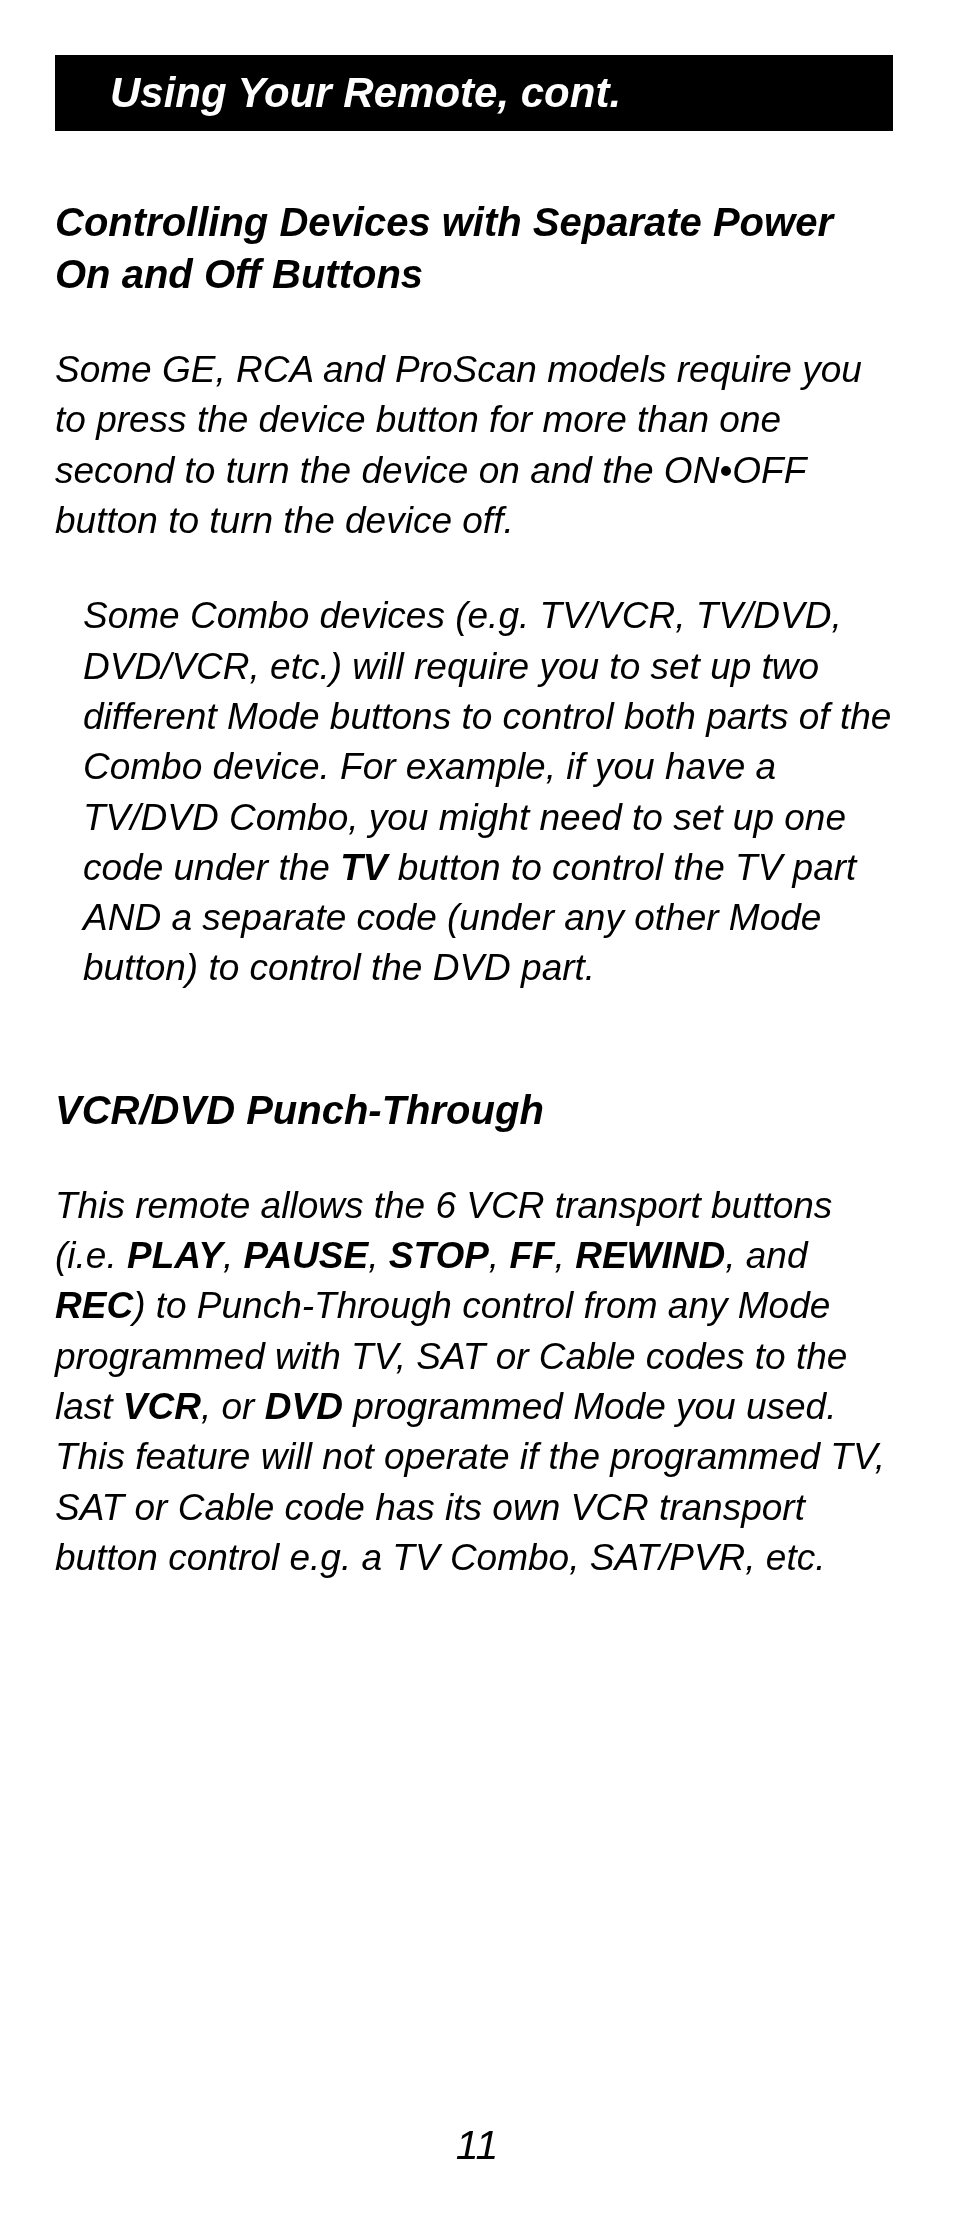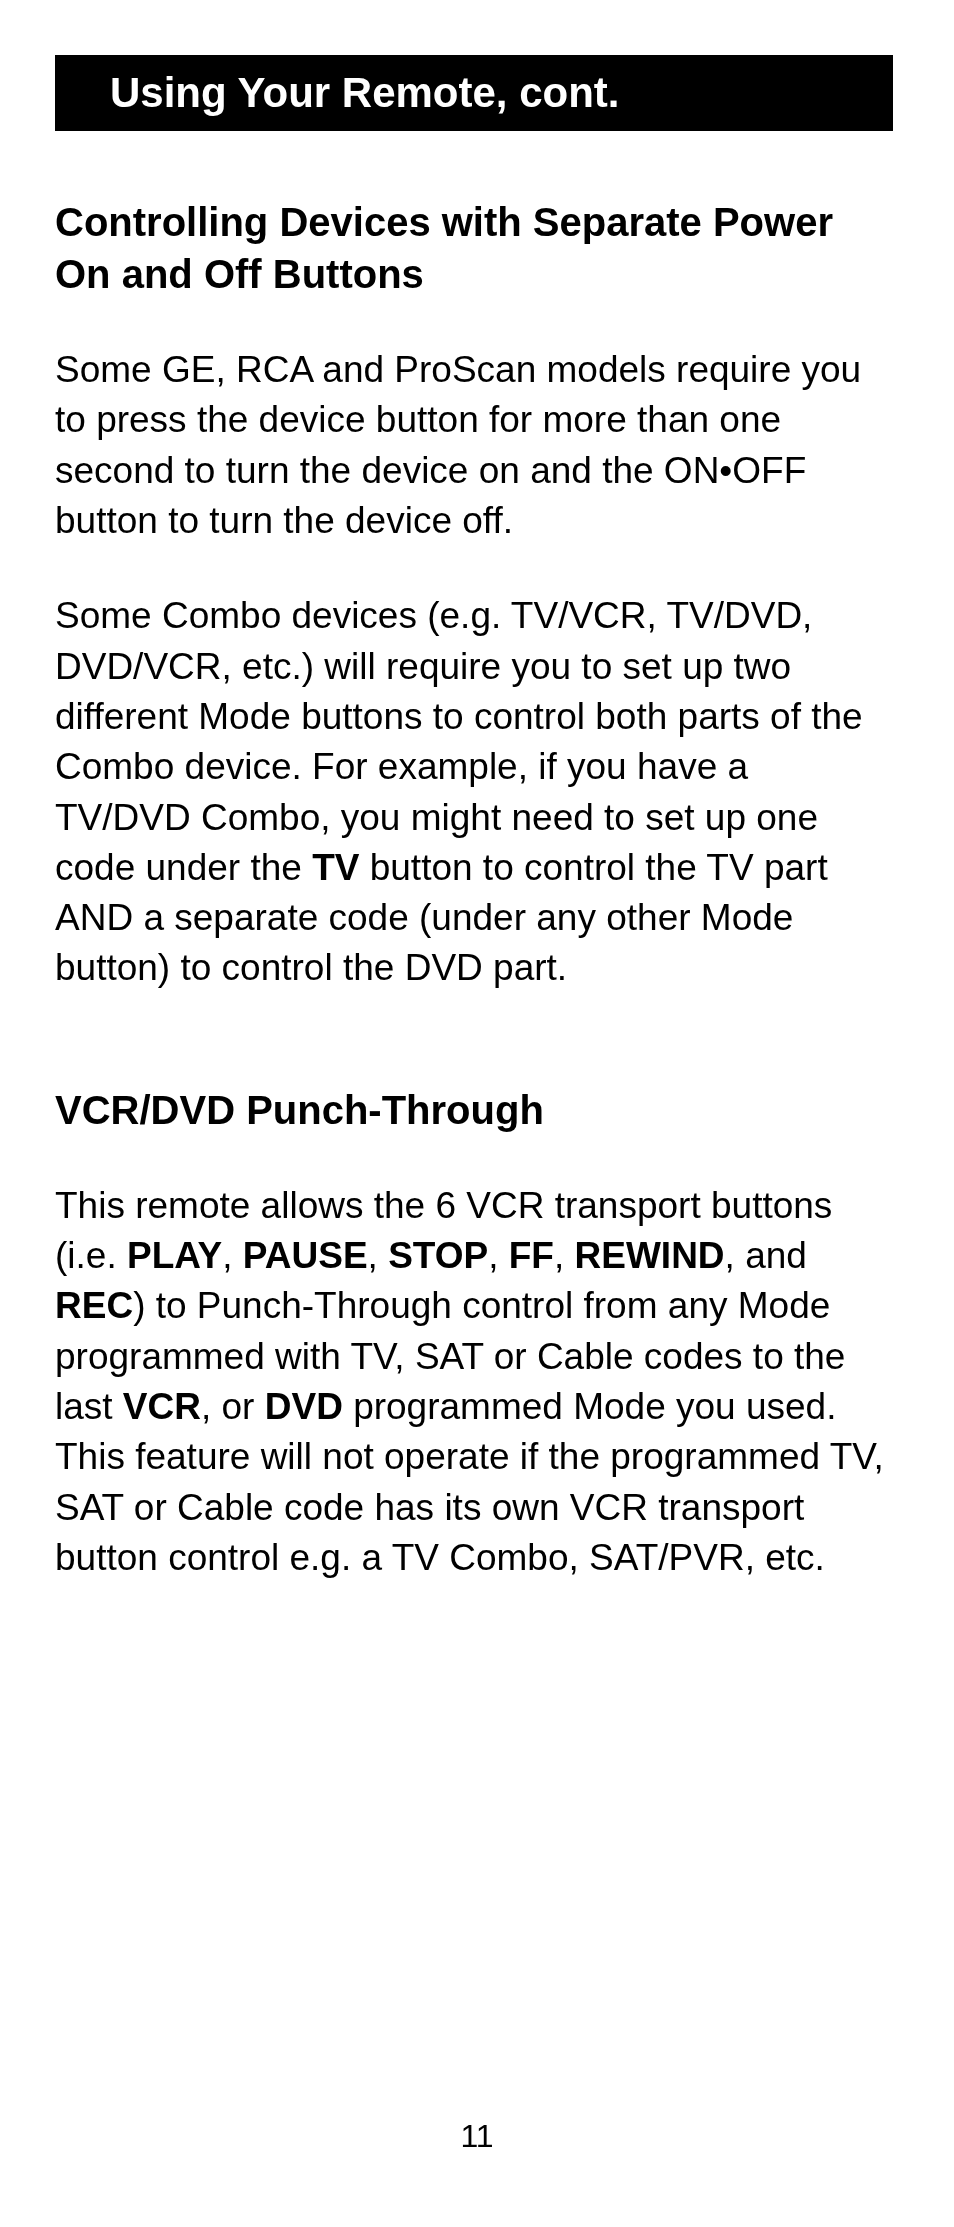--- a/index.html
+++ b/index.html
@@ -9,20 +9,21 @@
     font-family: Arial, Helvetica, sans-serif;
     color: #000;
   }
   .page {
     width: 954px;
     min-height: 2227px;
     margin: 0 auto;
     padding: 55px 61px 0 55px;
     box-sizing: border-box;
     position: relative;
+    font-style: italic;
   }
   .banner {
     background: #000;
     color: #fff;
     font-weight: bold;
     font-size: 42px;
     padding: 14px 0 14px 55px;
     margin-bottom: 65px;
     letter-spacing: 0px;
   }
@@ -35,28 +36,28 @@
   p {
     font-size: 37px;
     line-height: 1.36;
     margin: 0 0 60px 0;
   }
   .bold {
     font-weight: bold;
   }
   .footer {
     position: absolute;
-    bottom: 72px;
+    bottom: 58px;
     left: 0;
     right: 0;
     text-align: center;
-    font-size: 32px;
+    font-size: 41px;
   }
   .section-gap-small { margin-bottom: 45px; }
-  .section-gap-large { margin-bottom: 90px; }
+  .section-gap-large { margin-bottom: 90px; margin-left: 28px; }
 </style>
 </head>
 <body>
 
 <div class="page">
 
   <div class="banner">
     <span>Using Your Remote, cont.</span>
   </div>
 

